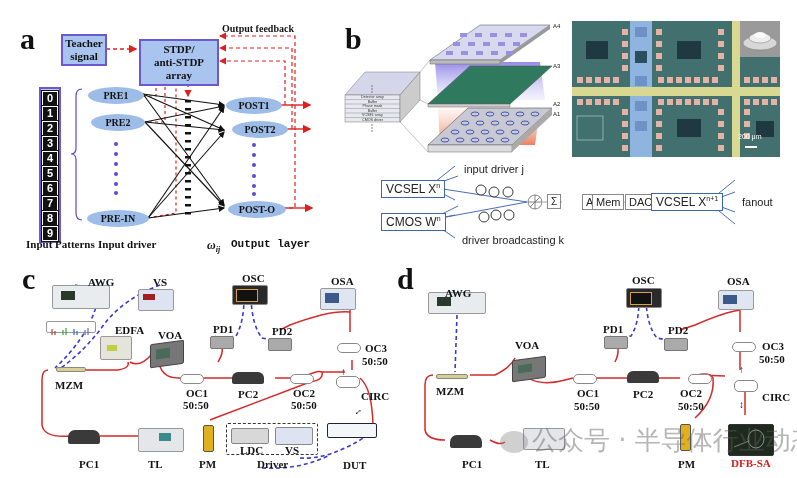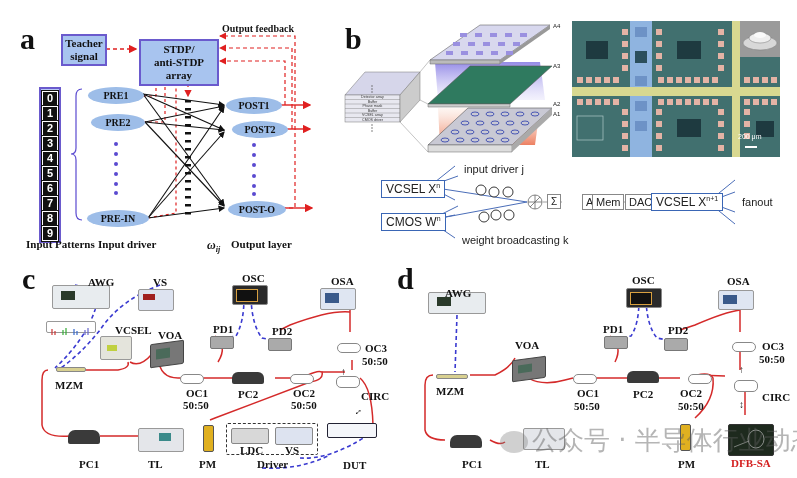--- a/index.html
+++ b/index.html
@@ -123,21 +123,21 @@
   <div class="ellipse" style="left:88px;top:87px;width:56px;height:17px;">PRE1</div>
   <div class="ellipse" style="left:91px;top:114px;width:54px;height:17px;">PRE2</div>
   <div class="ellipse" style="left:87px;top:210px;width:62px;height:17px;">PRE-IN</div>
   <div class="ellipse" style="left:226px;top:97px;width:56px;height:17px;">POST1</div>
   <div class="ellipse" style="left:232px;top:121px;width:56px;height:17px;">POST2</div>
   <div class="ellipse" style="left:228px;top:201px;width:58px;height:17px;">POST-O</div>
 
   <div class="t" style="left:26px;top:238px;font-size:11px;">Input Patterns</div>
   <div class="t" style="left:98px;top:238px;font-size:11px;">Input driver</div>
   <div class="t" style="left:183px;top:238px;font-size:12px;font-style:italic;margin-left:24px;"><span>ω</span><sub style="font-size:8px;">ij</sub></div>
-  <div class="t" style="left:231px;top:238px;font-size:11px;">Output layer</div>
+  <div class="t" style="left:231px;top:238px;font-size:11px;font-family:Liberation Mono, monospace;">Output layer</div>
 </div>
 
 <div>
   <div class="plabel" style="left:345px;top:22px;">b</div>
 
   <svg class="abs" style="left:340px;top:0;" width="240" height="160">
     <defs>
       <linearGradient id="gBlue" x1="0" y1="0" x2="0" y2="1">
           <stop offset="0" stop-color="#7a6ee0" stop-opacity="0.8"></stop>
           <stop offset="1" stop-color="#c4bff5" stop-opacity="0.2"></stop>
@@ -361,21 +361,21 @@
     <g stroke="#666" stroke-width="0.8" fill="#fff">
       <circle cx="195" cy="42" r="7"></circle>
         <line x1="188" y1="42" x2="202" y2="42"></line>
         <line x1="195" y1="35" x2="195" y2="49"></line>
         <line x1="190" y1="47" x2="200" y2="37"></line>
     </g>
   </svg>
   <div class="vbox" style="left:381px;top:180px;"><span>VCSEL X</span><sup style="font-size:7px;">n</sup></div>
   <div class="vbox" style="left:381px;top:213px;"><span>CMOS W</span><sup style="font-size:7px;">n</sup></div>
   <div class="ftxt" style="left:464px;top:163px;">input driver j</div>
-  <div class="ftxt" style="left:462px;top:234px;">weight broadcasting k</div>
+  <div class="ftxt" style="left:462px;top:234px;">driver broadcasting k</div>
   <div class="gbox" style="left:547px;top:194px;font-size:10px;">Σ</div>
   <div class="gbox" style="left:582px;top:194px;">ADC</div>
   <div class="gbox" style="left:592px;top:194px;">Mem</div>
   <div class="gbox" style="left:625px;top:194px;">DAC</div>
   <div class="vbox" style="left:651px;top:193px;"><span>VCSEL X</span><sup style="font-size:7px;">n+1</sup></div>
   <div class="ftxt" style="left:742px;top:196px;">fanout</div>
 </div>
 
 <div>
   <div class="plabel" style="left:22px;top:262px;">c</div>
@@ -452,21 +452,21 @@
   <div class="instr" style="left:337px;top:343px;width:22px;height:8px;border:1px solid #888;border-radius:5px;background:#fff;"></div>
   <div class="instr" style="left:336px;top:376px;width:22px;height:10px;border:1px solid #888;border-radius:5px;background:#fff;"></div>
   <div class="instr" style="left:203px;top:425px;width:9px;height:25px;background:#e0b020;border:1px solid #555;"></div>
   <div class="instr" style="left:226px;top:423px;width:90px;height:30px;border:1px dashed #333;"></div>
   <div class="instr" style="left:231px;top:428px;width:36px;height:14px;background:#d8d8d8;border:1px solid #888;"></div>
   <div class="instr" style="left:275px;top:427px;width:36px;height:16px;background:#dde3f0;border:1px solid #888;"></div>
   <div class="instr" style="left:327px;top:423px;width:48px;height:13px;background:#f4f6fa;border:1px solid #223;"></div>
 
   <div class="t" style="left:88px;top:276px;">AWG</div>
   <div class="t" style="left:153px;top:276px;">VS</div>
-  <div class="t" style="left:115px;top:324px;">VCSEL</div>
+  <div class="t" style="left:115px;top:324px;">EDFA</div>
   <div class="t" style="left:158px;top:329px;">VOA</div>
   <div class="t" style="left:55px;top:379px;">MZM</div>
   <div class="t" style="left:79px;top:458px;">PC1</div>
   <div class="t" style="left:148px;top:458px;">TL</div>
   <div class="t" style="left:242px;top:272px;">OSC</div>
   <div class="t" style="left:331px;top:275px;">OSA</div>
   <div class="t" style="left:213px;top:323px;">PD1</div>
   <div class="t" style="left:272px;top:325px;">PD2</div>
   <div class="t" style="left:186px;top:387px;">OC1</div>
   <div class="t" style="left:183px;top:399px;">50:50</div>

